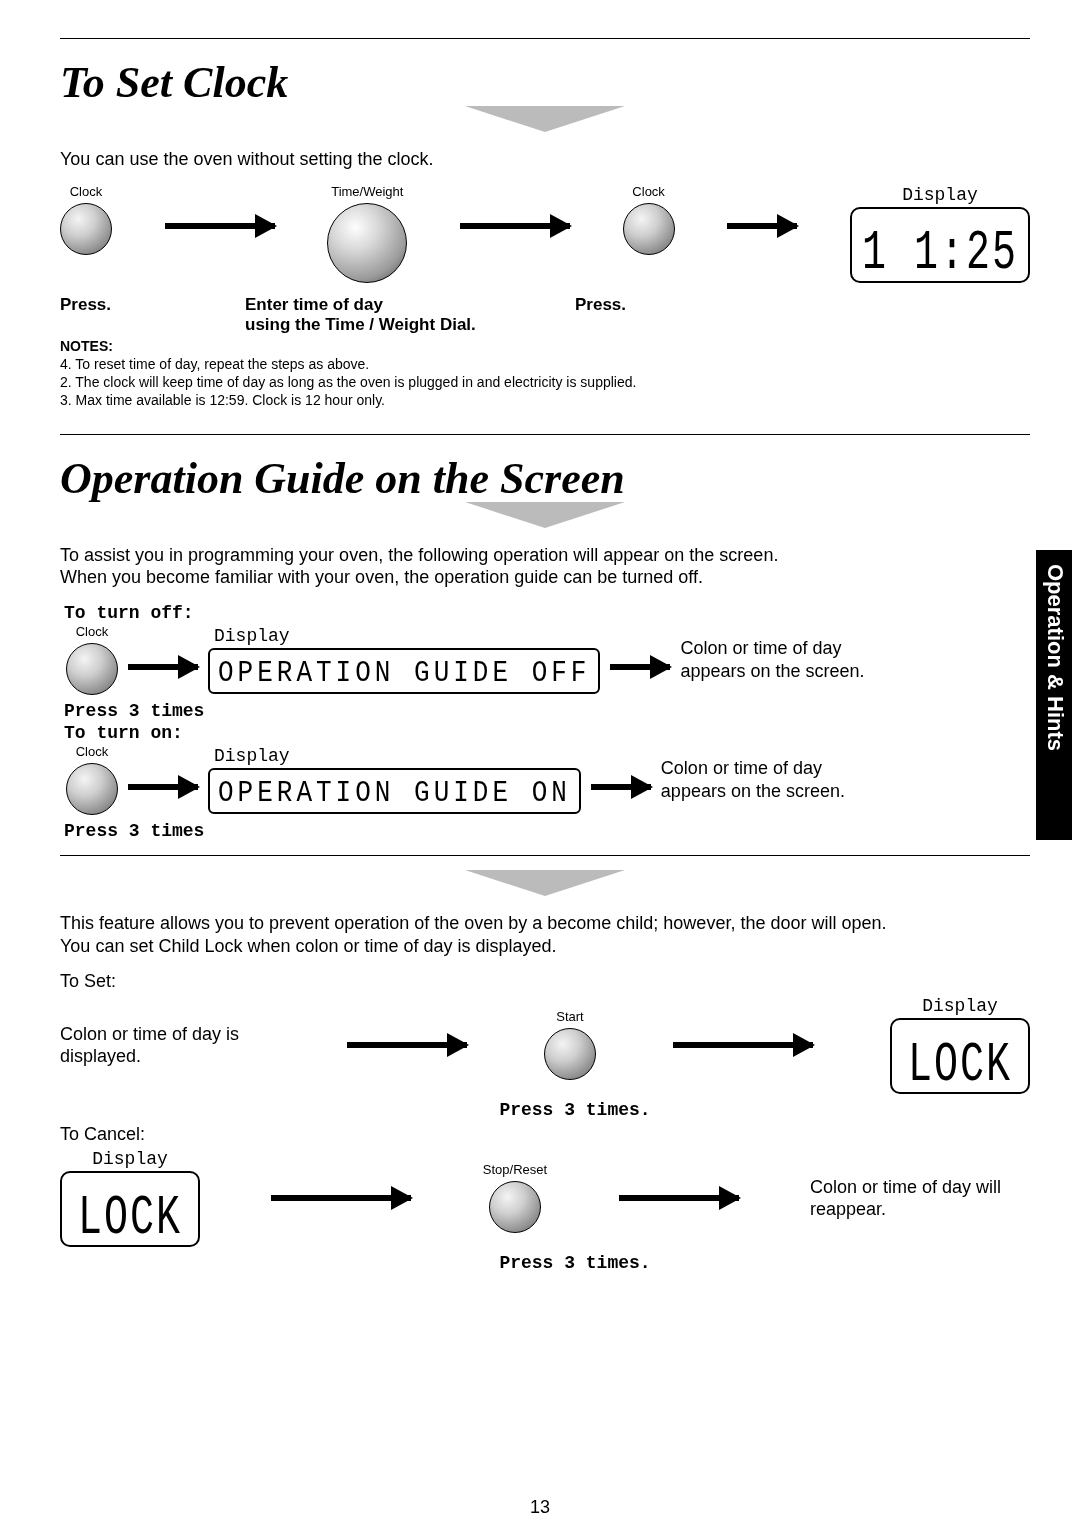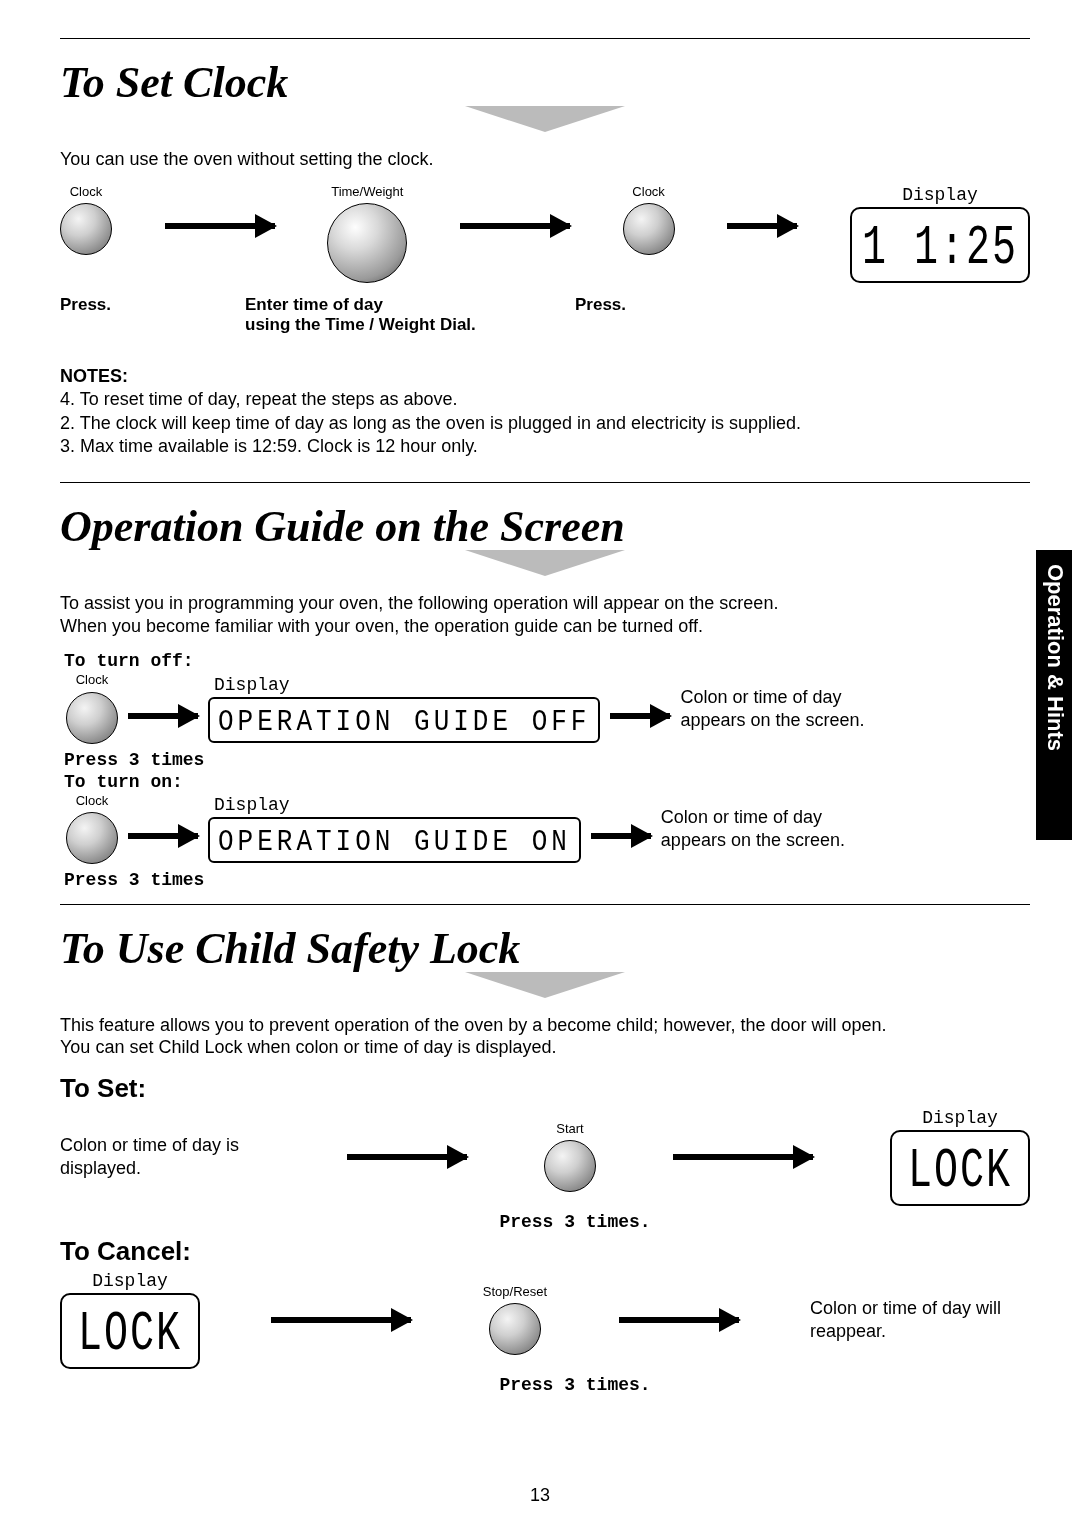--- a/index.html
+++ b/index.html
@@ -116,34 +116,34 @@
   }
   .caption-row {
     display: flex;
     margin-top: 12px;
     font-size: 17px;
   }
   .caption-row .cap {
     font-weight: bold;
   }
   .notes {
-    font-size: 18px;
-    margin-top: 30px;
+    font-size: 14px;
+    margin-top: 2px;
     line-height: 1.3;
   }
   .notes .label { font-weight: bold; }
   .display-box {
     border: 2px solid #000;
     border-radius: 10px;
     padding: 8px 10px;
     min-width: 140px;
     min-height: 76px;
     box-sizing: border-box;
     display: flex;
-    align-items: flex-start;
+    align-items: center;
     justify-content: center;
   }
   .display-box.small {
     min-width: 300px;
     min-height: 46px;
     border-radius: 6px;
     padding: 3px 8px;
     align-items: center;
   }
   .seg {
@@ -175,27 +175,27 @@
     font-size: 18px;
     margin: 6px 0 2px 4px;
     font-family: Liberation Mono, monospace;
   }
   .side-text {
     font-size: 18px;
     line-height: 1.25;
     max-width: 220px;
   }
   .subsection {
-    font-size: 26px;
-    font-weight: bold;
+    font-size: 18px;
+    font-weight: normal;
     margin: 6px 0 4px 0;
   }
   .page-num {
     position: absolute;
-    bottom: 20px;
+    bottom: 8px;
     left: 0;
     width: 100%;
     text-align: center;
     font-size: 18px;
   }
 </style>
 </head>
 <body>
 
 <div class="page">
@@ -305,21 +305,20 @@
     </div>
     <div class="arrow-holder" style="margin-top:14px;">
         <div class="arrow" style="width:60px;"></div>
       </div>
     <div class="side-text">Colon or time of day appears on the screen.</div>
   </div>
   <div class="sub-bold" style="margin-left:4px;">Press 3 times</div>
 
   <hr class="sep" style="margin-top:14px;">
   <div class="section-header">
-    <span class="section-title">To Use Child Safety Lock</span>
     <span class="big-chevron"></span>
   </div>
   <div class="intro" style="white-space:pre-line;">This feature allows you to prevent operation of the oven by a become child; however, the door will open.
 You can set Child Lock when colon or time of day is displayed.</div>
 
   <div class="subsection">To Set:</div>
   <div class="row" style="align-items:center; justify-content:space-between;">
     <div class="side-text" style="max-width:210px;">Colon or time of day is displayed.</div>
     <div class="arrow-holder">
         <div class="arrow" style="width:120px;"></div>

